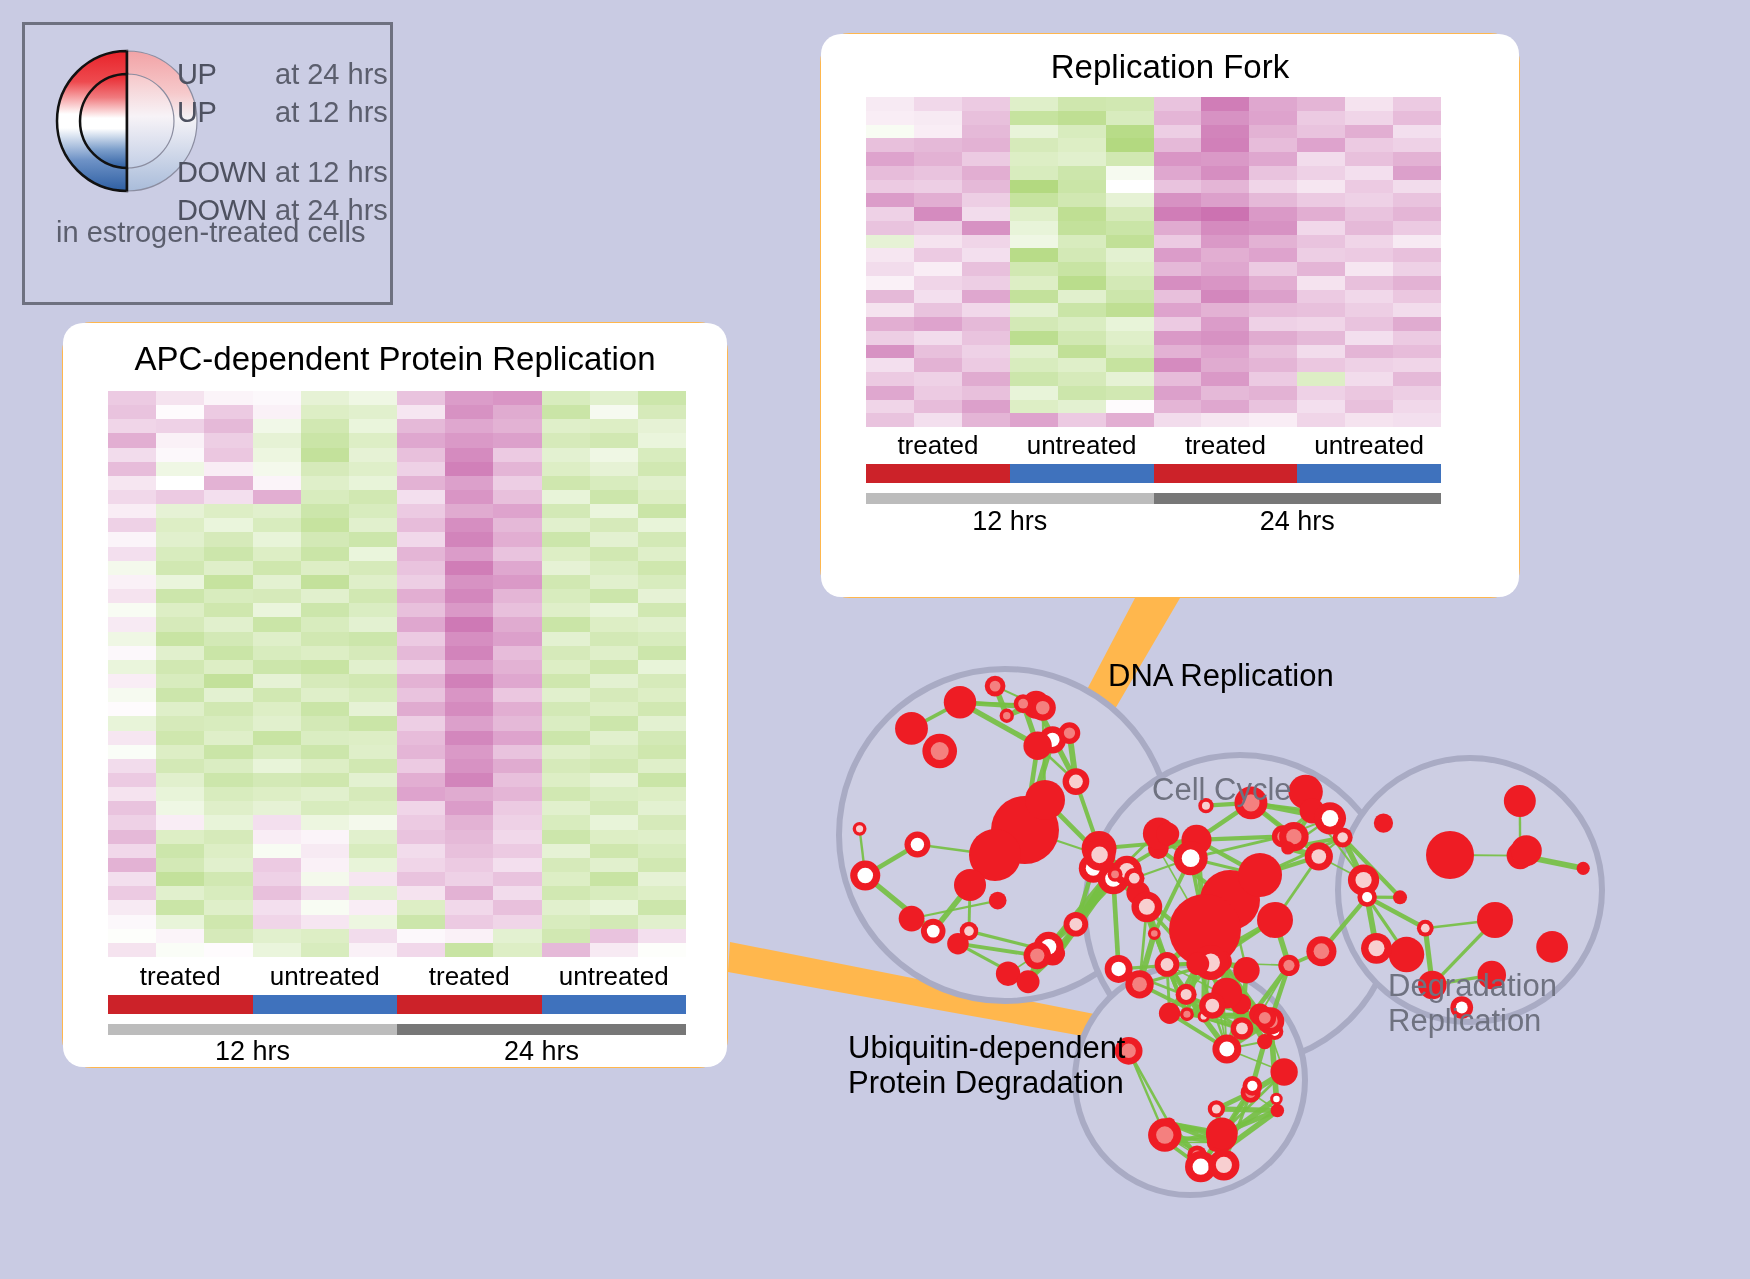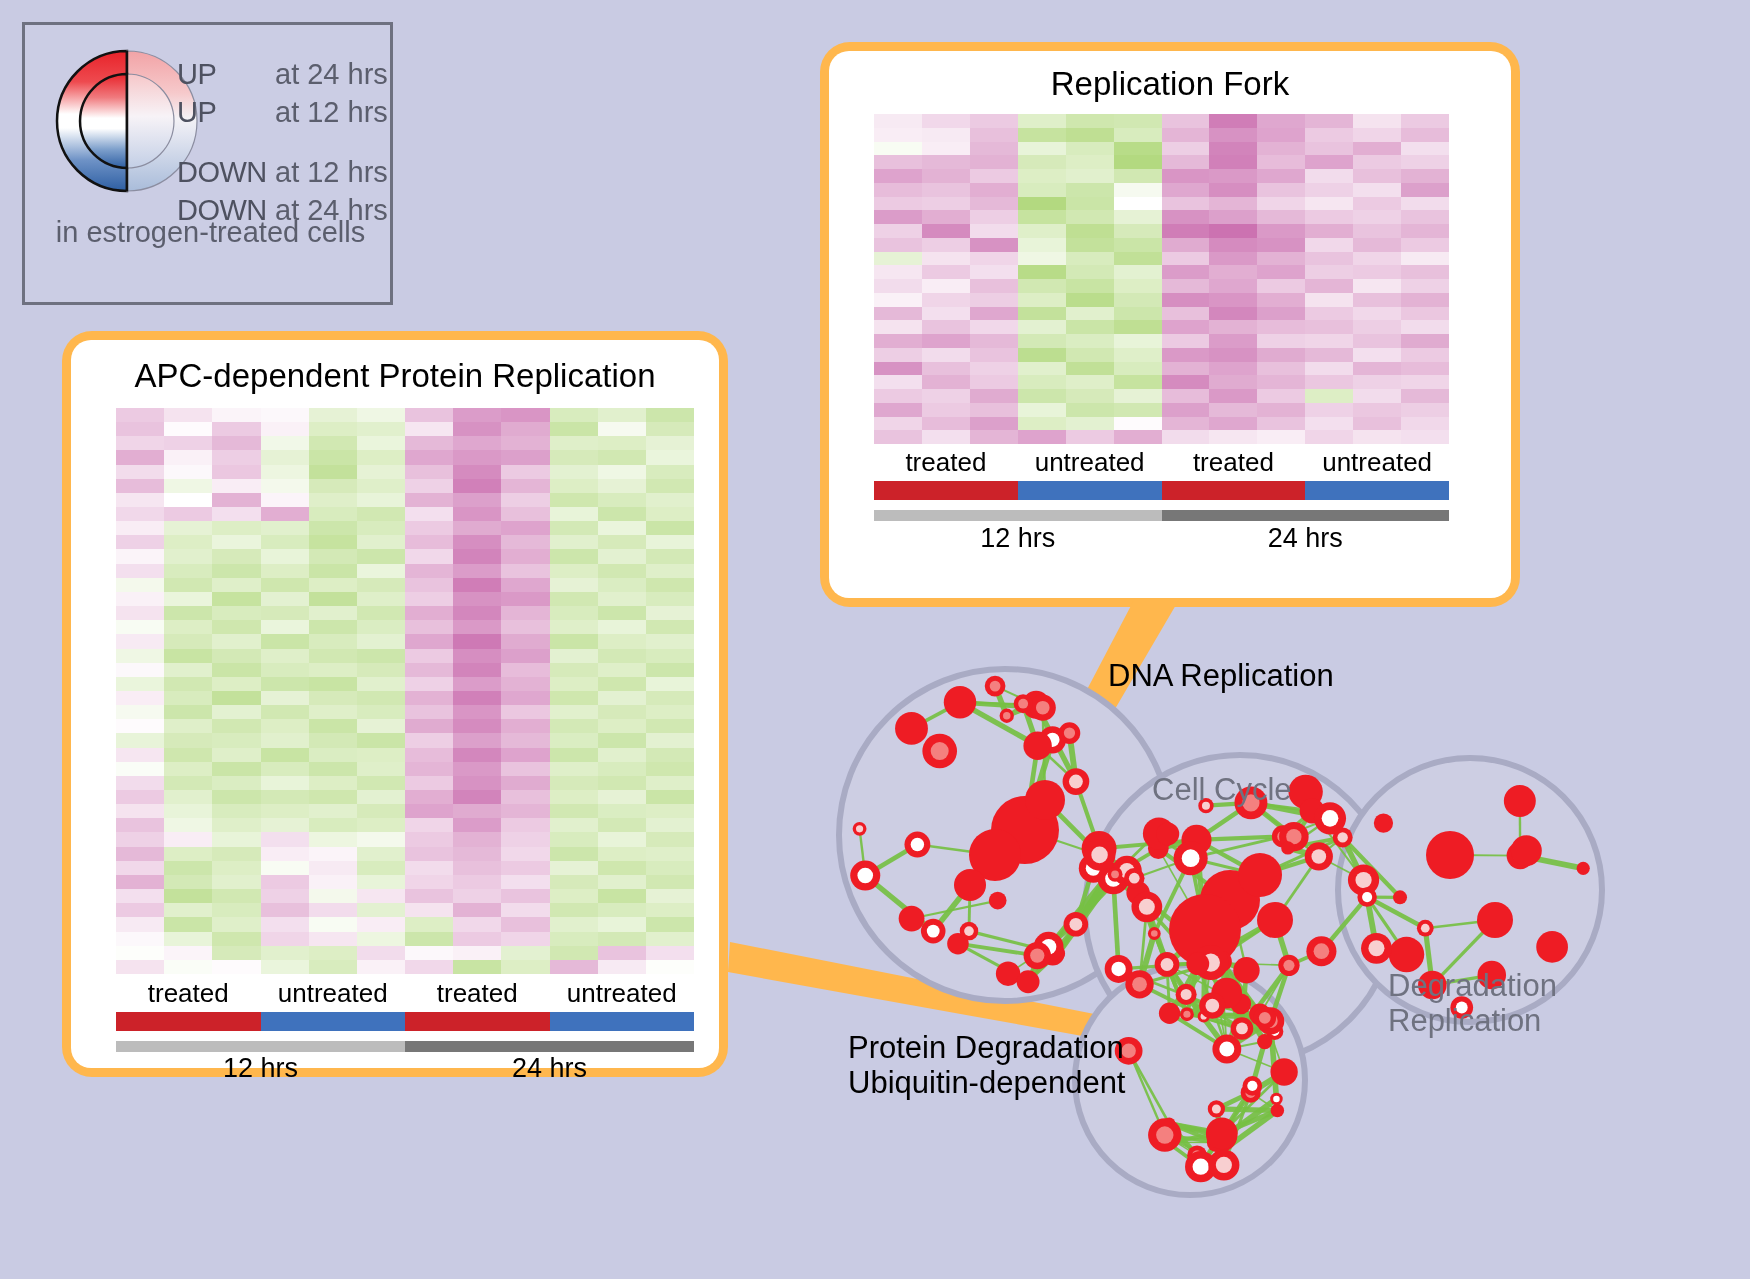--- a/index.html
+++ b/index.html
@@ -17,40 +17,40 @@
     position:absolute;left:22px;top:22px;width:371px;height:283px;
     background:#cbcde4;border:3px solid #6e7180;box-sizing:border-box;
   }
   #ring-wrap{position:absolute;left:28px;top:22px;width:148px;height:148px;}
   #legend-rows{position:absolute;left:152px;top:30px;width:215px;}
   .legend-row{height:38px;display:flex;align-items:center;}
   .lr-key{width:98px;color:#4e5160;font-size:29px;letter-spacing:-0.5px;}
   .lr-val{color:#5b5e6d;font-size:29px;}
   .legend-gap{height:22px;}
   #legend-foot{
-    position:absolute;left:0;top:190px;width:371px;text-align:center;
-    color:#5b5e6d;font-size:29px;line-height:1.22;
+    position:absolute;left:0;top:190px;width:371px;text-align:left;
+    color:#5b5e6d;font-size:29px;line-height:1.22;padding-left:31px;
   }
 
   
   #updown-legend{
     position:absolute;left:446px;top:45px;width:294px;height:190px;
     background:#ffb74d;border-radius:22px;box-sizing:border-box;padding:10px;
   }
   #updown-inner{
     background:#fff;border-radius:13px;width:100%;height:100%;box-sizing:border-box;
     padding:16px 10px 10px 22px;
   }
   #updown-title{font-size:30px;color:#000;line-height:1.12;}
   .key-row{display:flex;align-items:center;margin-left:54px;margin-top:4px;}
   .key-sw{width:30px;height:28px;border:2px solid #555;box-sizing:border-box;margin-right:16px;}
   .key-lbl{font-size:31px;color:#000;}
 
   
-  .panel{position:absolute;background:#ffb74d;border-radius:30px;box-sizing:border-box;padding:9px;margin-top:9px;}
+  .panel{position:absolute;background:#ffb74d;border-radius:30px;box-sizing:border-box;padding:1px;}
   .panel-inner{background:#fff;border-radius:20px;width:100%;height:100%;box-sizing:border-box;position:relative;}
   .panel-title{text-align:center;color:#000;font-weight:400;}
 
   #panel-replication{left:820px;top:33px;width:700px;height:565px;}
   #panel-replication .panel-title{font-size:33px;padding-top:14px;}
   #panel-apc{left:62px;top:322px;width:666px;height:746px;}
   #panel-apc .panel-title{font-size:33px;padding-top:17px;}
 
   .heatmap{display:grid;}
   .hm-cell{width:100%;height:100%;}
@@ -1644,18 +1644,18 @@
         </g>
     </svg>
 
     <div class="net-label" id="label-dna">DNA Replication</div>
     <div class="net-label" id="label-cellcycle">Cell Cycle</div>
     <div class="net-label" id="label-microtubule">
       <div>Degradation</div>
       <div>Replication</div>
     </div>
     <div class="net-label" id="label-ubiquitin">
+      <div>Ubiquitin-dependent</div>
       <div>Protein Degradation</div>
-      <div>Ubiquitin-dependent</div>
     </div>
   </div>
 
 </div>
 
 </body></html>

